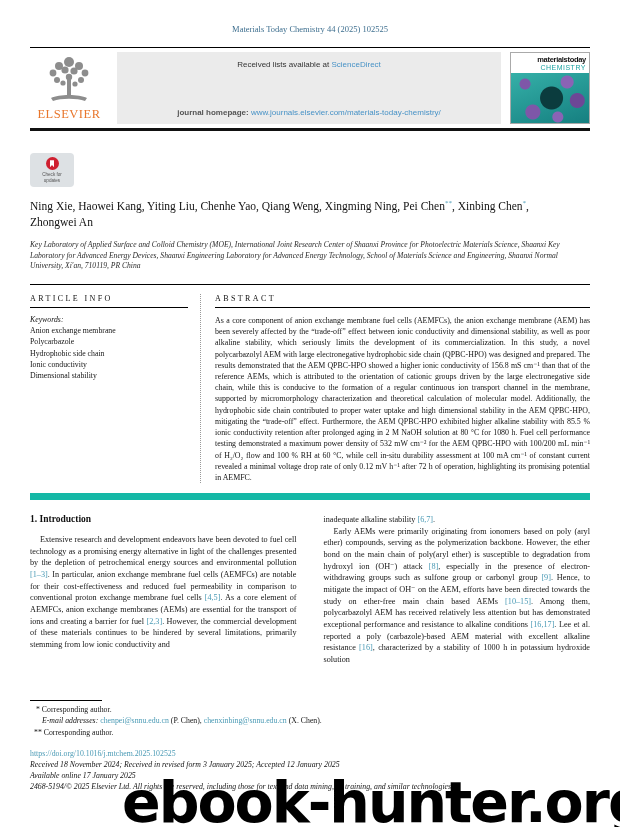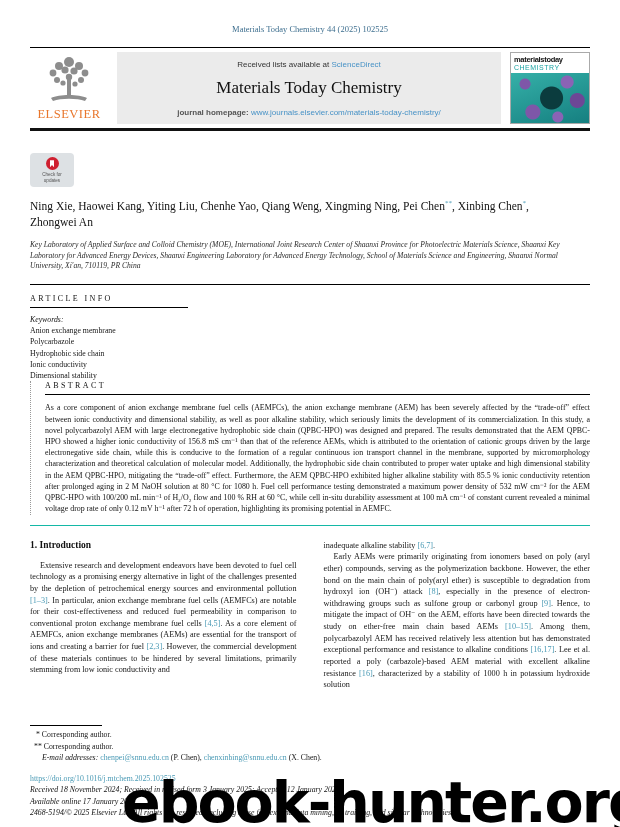--- a/index.html
+++ b/index.html
@@ -17,21 +17,21 @@
   .header{display:flex;align-items:stretch;border-top:1px solid #000;border-bottom:3px solid #111;padding:4px 0;}
   .logo-box{width:78px;display:flex;flex-direction:column;align-items:center;justify-content:flex-end;padding-bottom:2px;}
   .logo-box svg{display:block;}
   .elsevier-word{font-family:"Liberation Serif","DejaVu Serif",serif;font-size:12.5px;color:#e8762c;letter-spacing:.5px;margin-top:1px;}
   .banner{flex:1;background:#ebebeb;margin:0 9px;text-align:center;padding:8px 6px 7px;display:flex;flex-direction:column;justify-content:space-between;}
   .banner .small-line{font-family:"Liberation Sans","DejaVu Sans",sans-serif;font-size:8px;color:#333;}
   .banner .small-line .link{color:#4792c6;}
   .banner .journal-title{font-size:17px;color:#111;margin:6px 0 8px;}
   .banner .homepage{font-family:"Liberation Sans","DejaVu Sans",sans-serif;font-size:8px;color:#555;font-weight:bold;}
   .banner .homepage .link{font-weight:normal;color:#4792c6;}
-  .cover{width:78px;border:1px solid #aaa;display:flex;flex-direction:column;overflow:hidden;}
+  .cover{width:78px;border:1px solid #aaa;display:flex;flex-direction:column;overflow:hidden;text-align:right;}
   .cover-top{background:#fff;padding:3px 3px 2px;line-height:1.05;}
   .cover-brand{font-family:"Liberation Sans","DejaVu Sans",sans-serif;font-weight:bold;font-size:7.5px;color:#111;letter-spacing:-.3px;}
   .cover-brand2{font-family:"Liberation Sans","DejaVu Sans",sans-serif;font-size:7px;color:#1ba3a3;letter-spacing:.5px;}
   .cover-art{flex:1;background:
       radial-gradient(circle at 18% 22%, #7e57a8 0 5px, rgba(126,87,168,.0) 6px),
       radial-gradient(circle at 72% 18%, #8a63b5 0 6px, rgba(126,87,168,0) 7px),
       radial-gradient(circle at 85% 55%, #6d4796 0 7px, rgba(126,87,168,0) 8px),
       radial-gradient(circle at 28% 78%, #7e57a8 0 7px, rgba(126,87,168,0) 8px),
       radial-gradient(circle at 60% 88%, #8a63b5 0 5px, rgba(126,87,168,0) 6px),
       radial-gradient(circle at 52% 50%, #0b3c3e 0 11px, rgba(11,60,62,0) 12px),
@@ -46,21 +46,21 @@
   .badge-circle:before{content:"";position:absolute;left:4.5px;top:3px;width:4px;height:7px;background:#fff;
          clip-path:polygon(0 0,100% 0,100% 100%,50% 70%,0 100%);}
   .badge-text{font-family:"Liberation Sans","DejaVu Sans",sans-serif;font-size:4.6px;color:#555;line-height:1.15;text-align:center;margin-top:2px;}
 
   
   .authors{font-size:11.5px;margin-top:12px;max-width:505px;line-height:1.35;color:#111;}
   .authors sup{color:#4a9ab5;font-size:7px;}
   .affiliation{font-size:7.6px;font-style:italic;color:#2b2b2b;margin-top:10px;line-height:1.4;max-width:545px;}
 
   
-  .info-section{display:flex;border-top:1px solid #000;border-bottom:1px solid #14b8a6;margin-top:12px;padding:9px 0 10px;flex-direction:column;}
+  .info-section{display:flex;border-top:1px solid #000;border-bottom:7px solid #14b8a6;margin-top:12px;padding:9px 0 10px;}
   .info-col{width:158px;flex:0 0 auto;padding-right:12px;}
   .abs-col{flex:1;border-left:1px dotted #999;padding-left:14px;}
   .sec-head{font-size:8px;letter-spacing:2.4px;color:#111;padding-bottom:4px;border-bottom:1px solid #000;margin-bottom:7px;white-space:nowrap;}
   .kw-label{font-size:7.8px;font-style:italic;margin-bottom:1px;}
   .kw{font-size:7.8px;line-height:1.45;}
   .abstract-text{font-size:7.9px;line-height:1.42;text-align:justify;color:#141414;}
 
   
   .intro{display:flex;gap:27px;margin-top:14px;}
   .col{flex:1;min-width:0;}
@@ -112,21 +112,20 @@
         </svg>
       </span>
       <div class="elsevier-word">ELSEVIER</div>
     </div>
 
     <div class="banner">
       <div class="small-line">
         <span>Received lists available at</span>
         <span class="link">ScienceDirect</span>
       </div>
-      <div class="journal-title">Materials Today Chemistry</div>
       <div class="homepage">
         <span>journal homepage:</span>
         <span class="link">www.journals.elsevier.com/materials-today-chemistry/</span>
       </div>
     </div>
 
     <div class="cover">
       <div class="cover-top">
         <div class="cover-brand">materialstoday</div>
         <div class="cover-brand2">CHEMISTRY</div>
@@ -172,28 +171,28 @@
     </div>
     <div class="col">
       <p class="body-p refs">inadequate alkaline stability <span class="ref">[6,7]</span>.</p>
       <p class="body-p indent refs">Early AEMs were primarily originating from ionomers based on poly (aryl ether) compounds, serving as the polymerization backbone. However, the ether bond on the main chain of poly(aryl ether) is susceptible to degradation from hydroxyl ion (OH⁻) attack <span class="ref">[8]</span>, especially in the presence of electron-withdrawing groups such as sulfone group or carbonyl group <span class="ref">[9]</span>. Hence, to mitigate the impact of OH⁻ on the AEM, efforts have been directed towards the study on ether-free main chain based AEMs <span class="ref">[10–15]</span>. Among them, polycarbazolyl AEM has received relatively less attention but has demonstrated exceptional performance and resistance to alkaline conditions <span class="ref">[16,17]</span>. Lee et al. reported a poly (carbazole)-based AEM material with excellent alkaline resistance <span class="ref">[16]</span>, characterized by a stability of 1000 h in potassium hydroxide solution</p>
     </div>
   </div>
 
   <div class="footnotes">
     <div class="fn-divider"></div>
     <div style="padding-left:6px;">* Corresponding author.</div>
-    <div style="padding-left:4px;">** Corresponding author.</div>
     <div style="padding-left:12px;">
       <span class="fn-email-label">E-mail addresses:</span>
       <a class="link-text" href="#">chenpei@snnu.edu.cn</a>
       <span>(P. Chen),</span>
       <a class="link-text" href="#">chenxinbing@snnu.edu.cn</a>
       <span>(X. Chen).</span>
     </div>
+    <div style="padding-left:4px;">** Corresponding author.</div>
   </div>
 
   <div class="footer">
     <div class="doi">https://doi.org/10.1016/j.mtchem.2025.102525</div>
     <div class="meta">Received 18 November 2024; Received in revised form 3 January 2025; Accepted 12 January 2025</div>
     <div class="meta">Available online 17 January 2025</div>
     <div class="meta">2468-5194/© 2025 Elsevier Ltd. All rights are reserved, including those for text and data mining, AI training, and similar technologies.</div>
   </div>
 
 </div>

